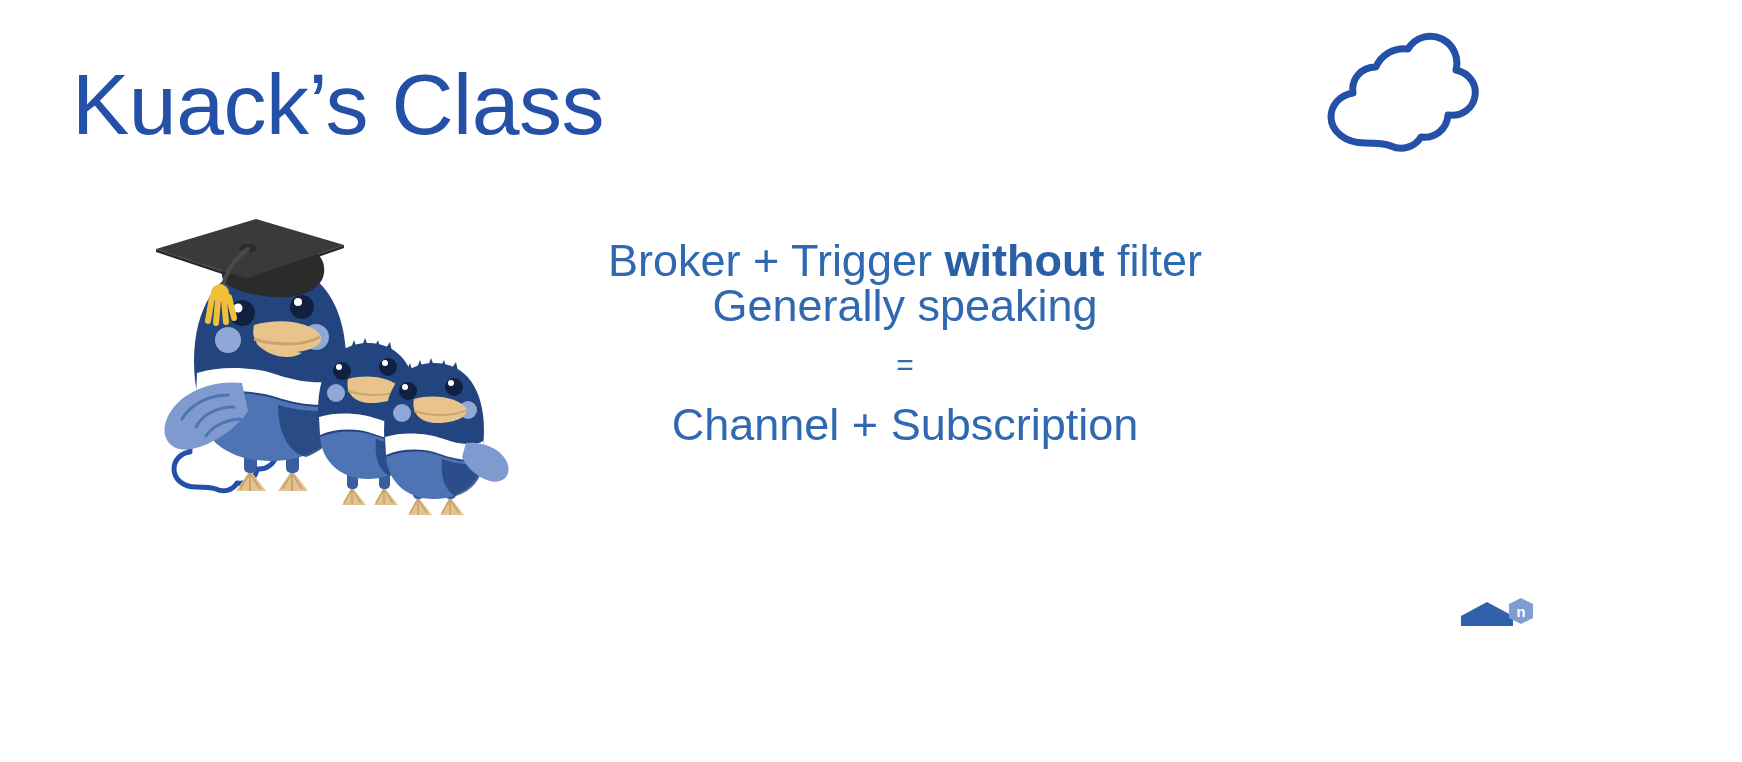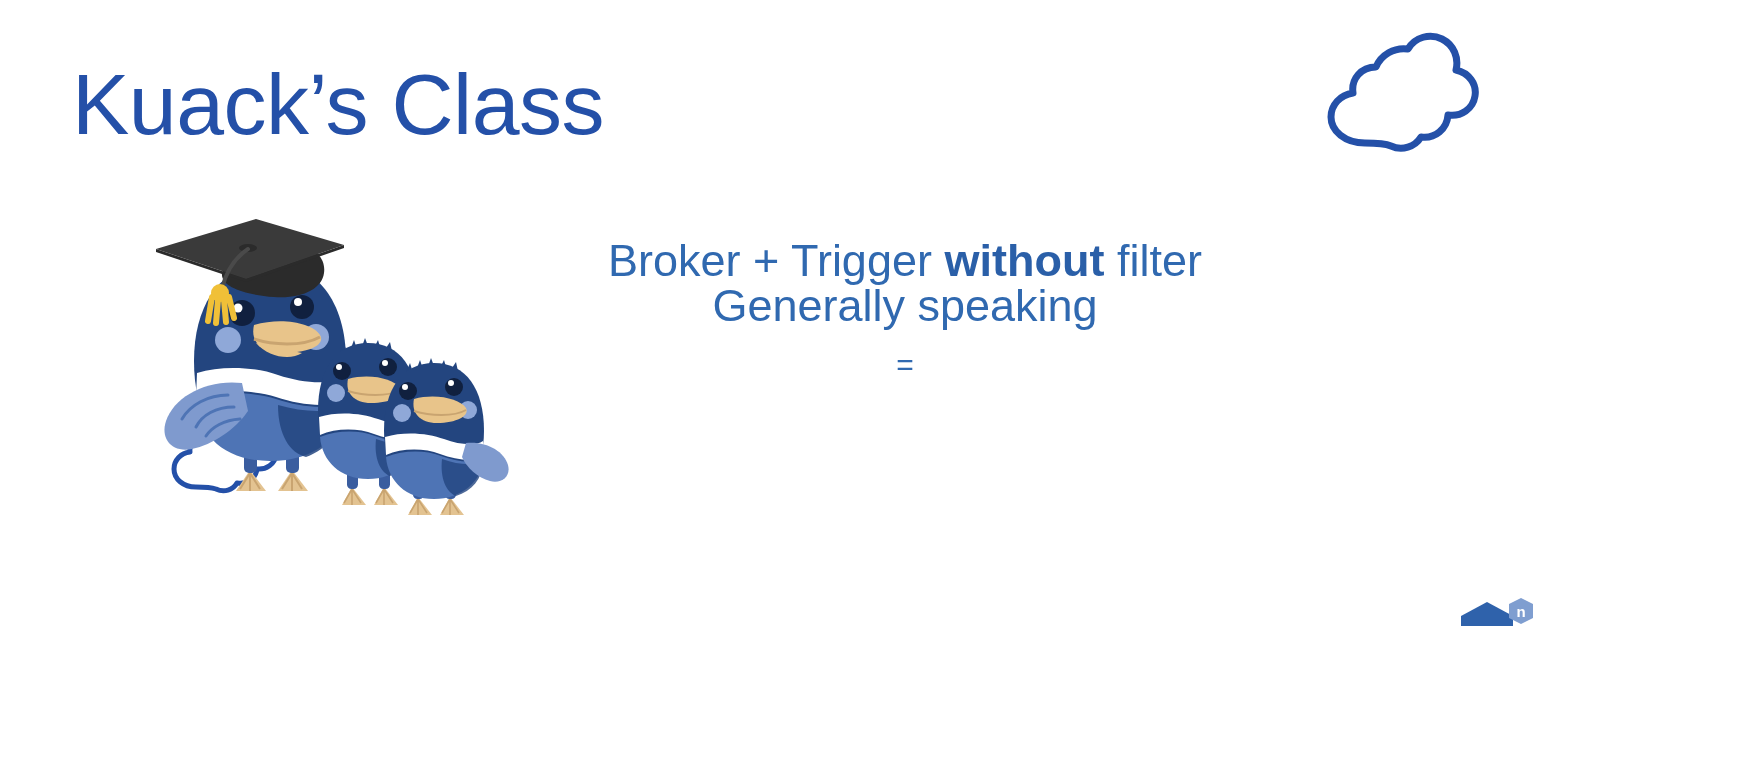--- a/index.html
+++ b/index.html
@@ -293,20 +293,21 @@
   </div>
 
   <div id="body-text">
 
     <div class="body-line line-gap-2"><span>Broker + Trigger </span><span class="bold-word">without</span><span> filter</span></div>
 
     <div class="body-line line-gap-1">Generally speaking</div>
 
     <div class="equals-line line-gap-3">=</div>
 
+    <div class="body-line line-gap-4">Channel + Subscription</div>
   </div>
 
   <div id="knative-logo">
     <svg viewBox="0 0 90 74" width="90" height="74" aria-hidden="true">
 
       <g>
         <path d="M36 6 L62 20 L62 50 L36 64 L10 50 L10 20 Z" fill="#2f62ab"></path>
         <text x="36" y="50" text-anchor="middle" font-family="Liberation Sans, sans-serif" font-size="30" font-weight="700" fill="#ffffff">K</text>
       </g>
 

